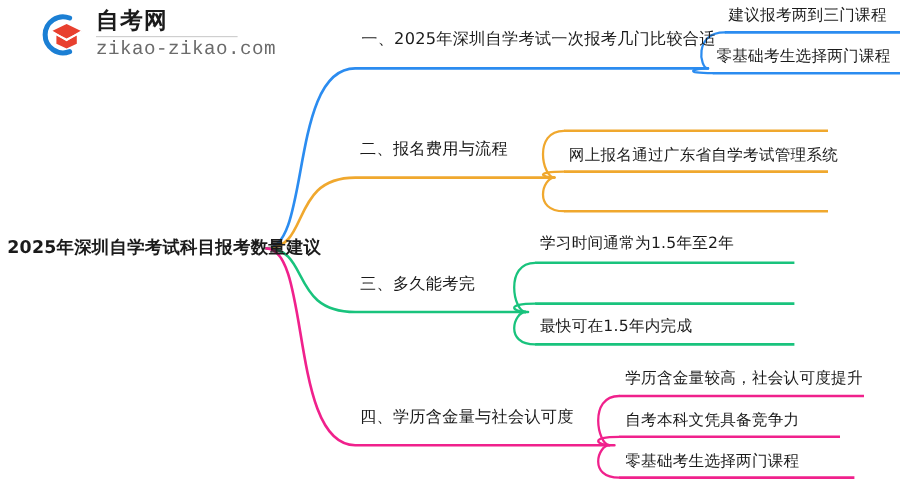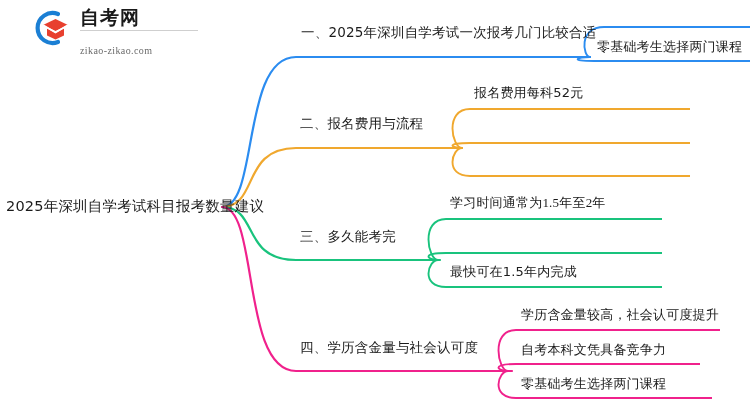--- a/index.html
+++ b/index.html
@@ -15,21 +15,21 @@
     overflow: hidden;
     font-family: "DejaVu Sans", "Liberation Sans", sans-serif;
   }
 
   
   .logo-wrap {
     position: absolute;
     left: 30px;
     top: 8px;
     display: flex;
-    align-items: flex-start;
+    align-items: flex-end;
     gap: 8px;
   }
   .logo-mark {
     width: 42px;
     height: 40px;
     position: relative;
   }
   .logo-text-block {
     display: flex;
     flex-direction: column;
@@ -43,25 +43,24 @@
     letter-spacing: 1px;
     font-family: "DejaVu Sans", "Liberation Sans", sans-serif;
   }
   .logo-rule {
     height: 1px;
     background: #cfcfcf;
     margin: 3px 0 2px 0;
     width: 118px;
   }
   .logo-sub {
-    font-size: 10px;
+    font-size: 16px;
     color: #6b6b6b;
     letter-spacing: 0.4px;
-    font-family: Liberation Serif, serif;
-    margin-top: 13px;
+    font-family: Liberation Mono, monospace;
   }
 
   
   #map-svg {
     position: absolute;
     left: 0;
     top: 0;
     width: 750px;
     height: 410px;
   }
@@ -82,21 +81,21 @@
 
   
   .node {
     position: absolute;
     white-space: nowrap;
     color: #1b1b1b;
     font-family: "DejaVu Sans", "Liberation Sans", sans-serif;
   }
   .root-node {
     font-size: 14.5px;
-    font-weight: 400;
+    font-weight: 700;
     letter-spacing: 0.2px;
   }
   .branch-node {
     font-size: 13.5px;
     font-weight: 400;
     letter-spacing: 0.2px;
   }
   .leaf-node {
     font-size: 13px;
     font-weight: 400;
@@ -170,27 +169,28 @@
         <line x1="516" y1="364" x2="700" y2="364" stroke="#f0218c" class="underline"></line>
         <path d="M 508 371
                   C 498 371, 490 398, 516 398" stroke="#f0218c" class="leaf-path"></path>
         <line x1="516" y1="398" x2="712" y2="398" stroke="#f0218c" class="underline"></line>
       </g>
   </svg>
 
   <div class="node root-node" style="left:6px; top:197px;">2025年深圳自学考试科目报考数量建议</div>
 
   <div class="node branch-node" style="left:301px; top:24px;">一、2025年深圳自学考试一次报考几门比较合适</div>
+  <div class="node leaf-node" style="left:607px; top:4px;">建议报考两到三门课程</div>
   <div class="node branch-node" style="left:300px; top:115px;">二、报名费用与流程</div>
 
   <div class="node leaf-node" style="left:597px; top:38px;">零基础考生选择两门课程</div>
-  <div class="node leaf-node" style="left:474px; top:84px;">报名费用每科52元</div>
+  <div class="node leaf-node" style="left:474px; top:120px;">网上报名通过广东省自学考试管理系统</div>
 
   <div class="node branch-node" style="left:300px; top:228px;text-align:right;">三、多久能考完</div>
-  <div class="node leaf-node" style="left:450px; top:194px;font-family:Liberation Serif, serif;">学习时间通常为1.5年至2年</div>
+  <div class="node leaf-node" style="left:450px; top:194px;">学习时间通常为1.5年至2年</div>
   <div class="node leaf-node" style="left:450px; top:263px;">最快可在1.5年内完成</div>
 
   <div class="node branch-node" style="left:300px; top:339px;">四、学历含金量与社会认可度</div>
   <div class="node leaf-node" style="left:521px; top:306px;">学历含金量较高，社会认可度提升</div>
   <div class="node leaf-node" style="left:521px; top:341px;text-align:right;">自考本科文凭具备竞争力</div>
   <div class="node leaf-node" style="left:521px; top:375px;">零基础考生选择两门课程</div>
 
 </div>
 
 </body></html>

